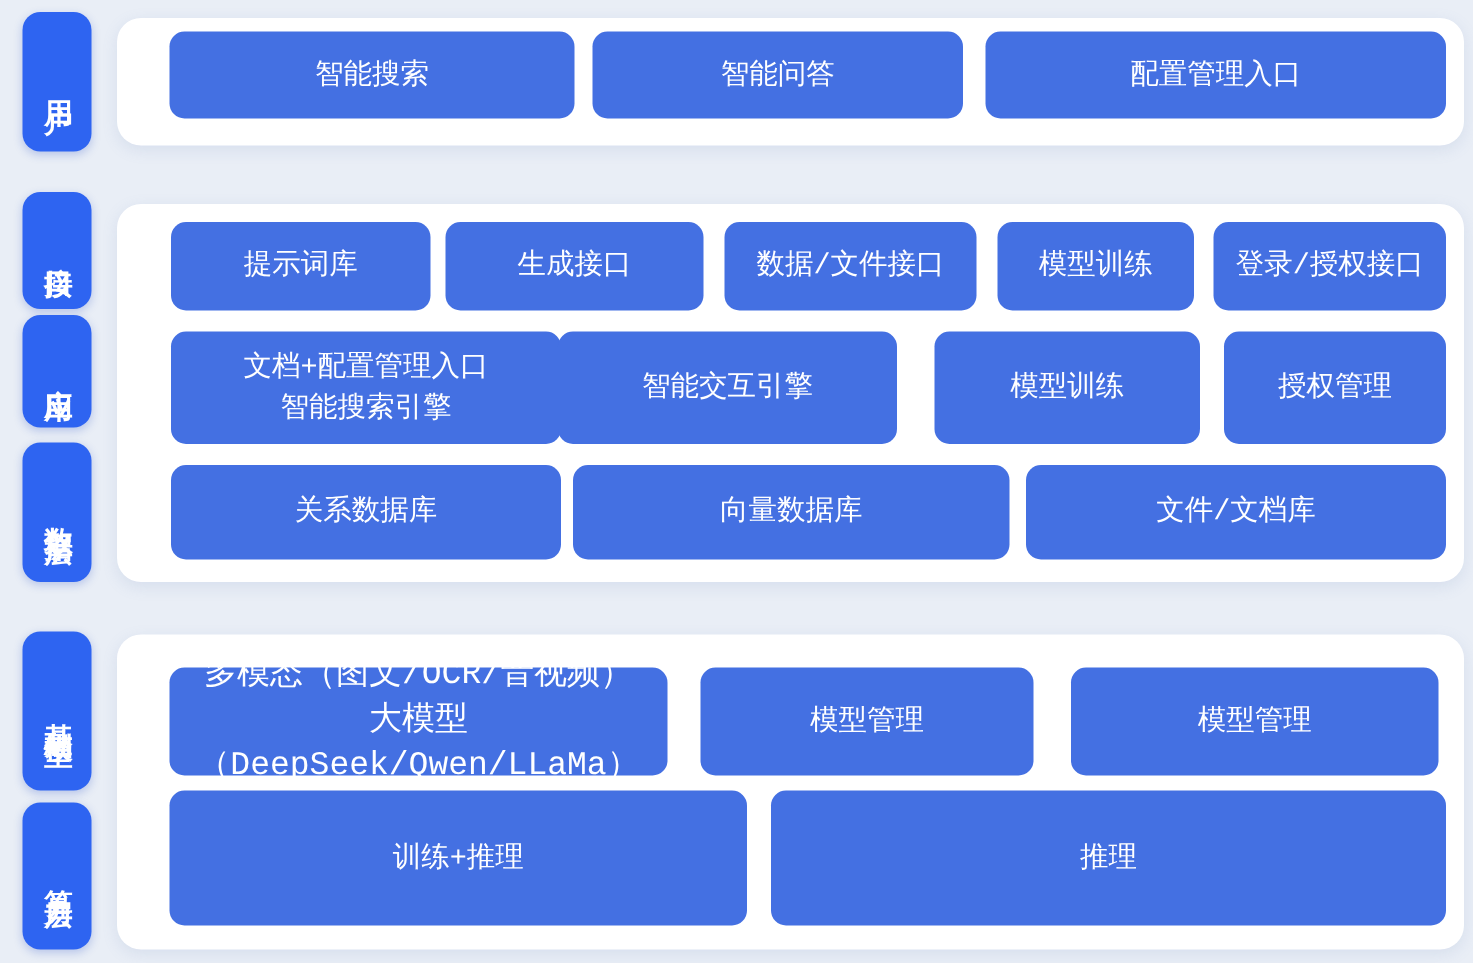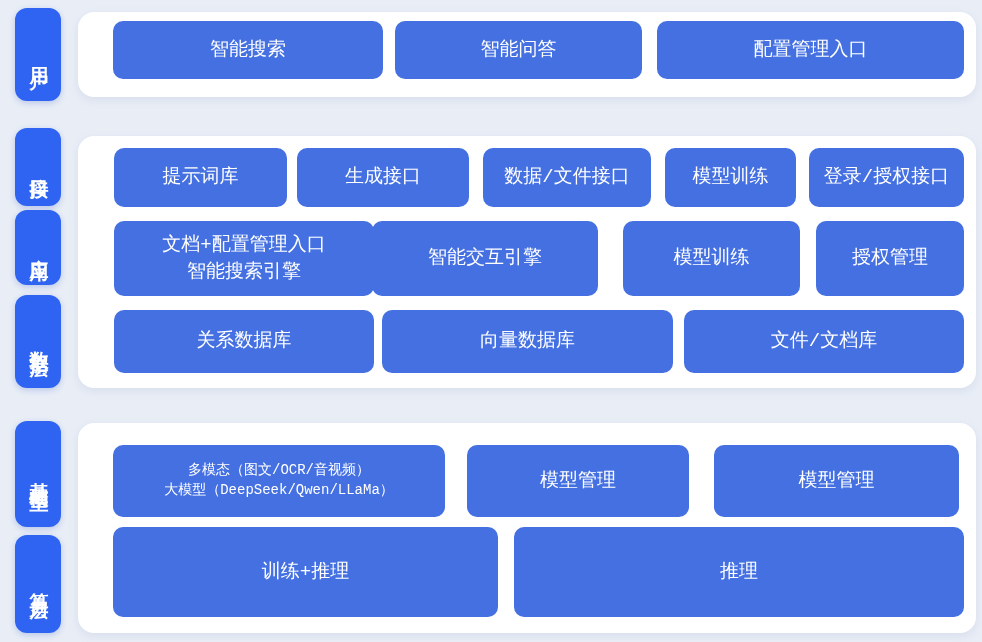--- a/index.html
+++ b/index.html
@@ -28,21 +28,21 @@
     writing-mode:vertical-rl;text-orientation:upright;letter-spacing:4px;
     box-shadow:0 2px 6px rgba(40,80,200,0.25);
   }
   .btn{
     position:absolute;background:var(--button-blue);border-radius:10px;
     color:var(--text-white);display:flex;flex-direction:column;
     align-items:center;justify-content:center;
     font-size:19px;font-weight:500;text-align:center;line-height:1.4;
     padding:0 6px;box-sizing:border-box;
   }
-  .btn.small-text{font-size:14px;}
+  .btn.small-text{font-size:22px;}
 </style>
 </head>
 <body>
 
 <div class="stage">
 
   <div class="panel" style="left:78px;top:12px;width:898px;height:85px"></div>
   <div class="side-label" style="left:15px;top:8px;height:93px">用户</div>
 
   <div class="btn" style="left:113px;top:21px;width:270px;height:58px">智能搜索</div>

